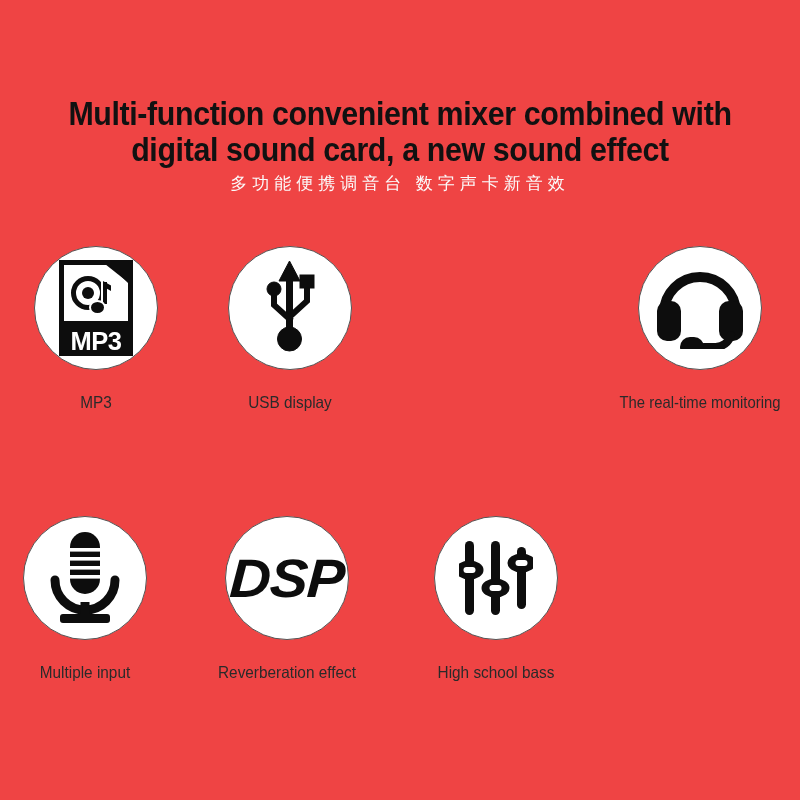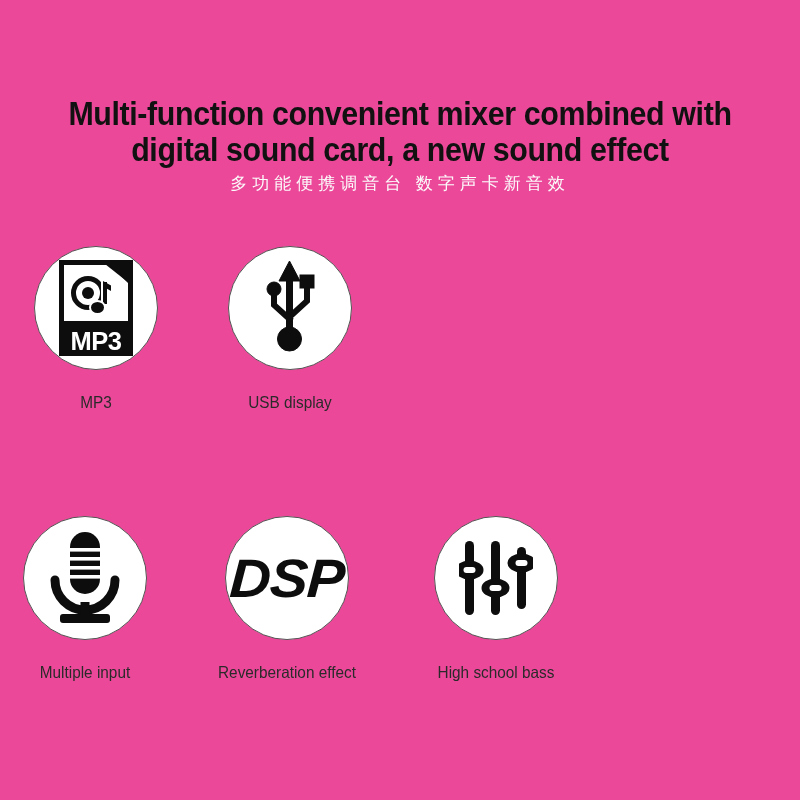--- a/index.html
+++ b/index.html
@@ -12,21 +12,21 @@
     width: 800px;
     height: 800px;
     overflow: hidden;
     font-family: "Liberation Sans", sans-serif;
     color: #1a1a1a;
     position: relative;
   }
   .page {
     position: absolute;
     inset: 0;
-    background: #ec4899;
+    background: #ef4444;
   }
 
   
   .heading {
     position: absolute;
     left: 0;
     top: 96px;
     width: 800px;
     text-align: center;
   }
@@ -266,20 +266,36 @@
 
               <path d="M48 26 L48 40 L30.5 56" fill="none" stroke-width="6" stroke-linecap="square"></path>
               <rect x="41" y="14" width="14" height="13"></rect>
             </g>
           </svg>
         </div>
         <div class="caption">USB display</div>
       </div>
 
 
+      <div class="cell r1c4">
+        <div class="circle">
+          <svg class="svg-icon" width="92" height="82" viewBox="0 0 92 82">
+
+            <path d="M10 46 A 36 36 0 0 1 82 46" fill="none" stroke="#0d0d0d" stroke-width="10" stroke-linecap="round"></path>
+
+            <rect x="3" y="34" width="24" height="40" rx="10" fill="#0d0d0d"></rect>
+            <rect x="65" y="34" width="24" height="40" rx="10" fill="#0d0d0d"></rect>
+
+            <path d="M77 68 A 16 16 0 0 1 61 80 L50 80" fill="none" stroke="#0d0d0d" stroke-width="8" stroke-linecap="round"></path>
+
+            <rect x="26" y="70" width="24" height="20" rx="10" fill="#0d0d0d"></rect>
+          </svg>
+        </div>
+        <div class="caption">The real-time monitoring</div>
+      </div>
     </div>
 
     <div class="row">
 
       <div class="cell r2c1">
         <div class="circle">
           <svg class="svg-icon" width="78" height="92" viewBox="0 0 78 92">
 
             <rect x="24" y="0" width="30" height="62" rx="15" fill="#0d0d0d"></rect>
 

